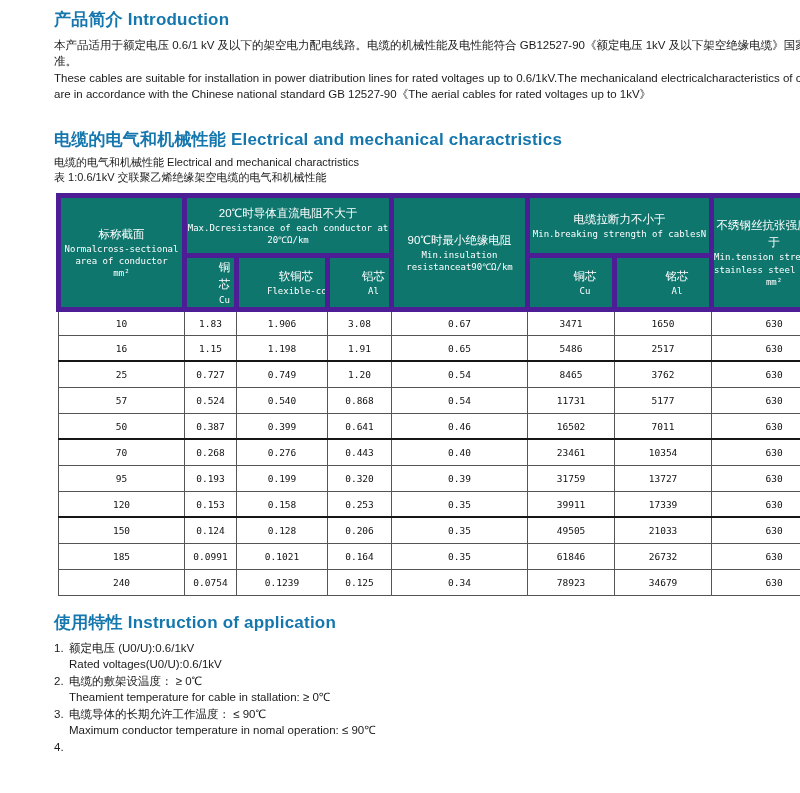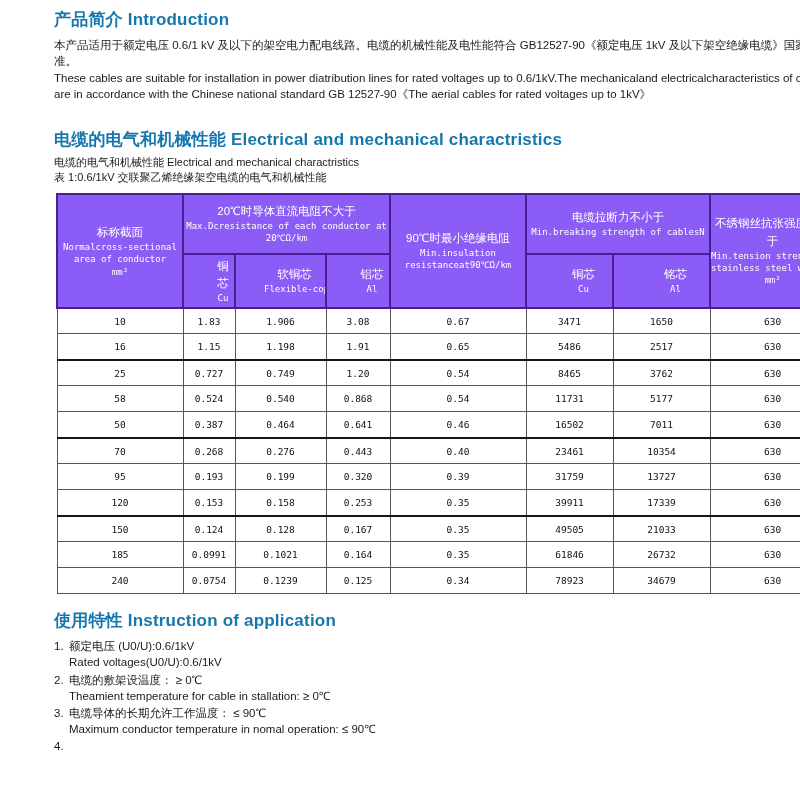--- a/index.html
+++ b/index.html
@@ -26,22 +26,22 @@
 
   
   table.char-table {
     border-collapse: collapse;
     table-layout: fixed;
     width: 778px;
     margin: 7px 0 0 2px;
     border: 1px solid #2a5c34;
   }
   .char-table thead th {
-    background: #8b5cf6;
-    border: 2px solid #4c1d95;
+    background: #0f766e;
+    border: 5px solid #4c1d95;
     color: #ffffff;
     font-weight: normal;
     padding: 1px 0;
     vertical-align: middle;
     overflow: hidden;
   }
   .char-table thead tr.head-top th { height: 60px; }
   .char-table thead tr.head-sub th { height: 54px; padding-left: 28px; }
   .char-table th .zh { font-size: 11.5px; line-height: 1.5; }
   .char-table th .en {
@@ -173,33 +173,33 @@
             <td>25</td>
             <td>0.727</td>
             <td>0.749</td>
             <td>1.20</td>
             <td>0.54</td>
             <td>8465</td>
             <td>3762</td>
             <td>630</td>
           </tr>
           <tr>
-            <td>58</td>
+            <td>57</td>
             <td>0.524</td>
             <td>0.540</td>
             <td>0.868</td>
             <td>0.54</td>
             <td>11731</td>
             <td>5177</td>
             <td>630</td>
           </tr>
           <tr>
             <td>50</td>
             <td>0.387</td>
-            <td>0.464</td>
+            <td>0.399</td>
             <td>0.641</td>
             <td>0.46</td>
             <td>16502</td>
             <td>7011</td>
             <td>630</td>
           </tr>
           <tr class="group-start">
             <td>70</td>
             <td>0.268</td>
             <td>0.276</td>
@@ -226,21 +226,21 @@
             <td>0.253</td>
             <td>0.35</td>
             <td>39911</td>
             <td>17339</td>
             <td>630</td>
           </tr>
           <tr class="group-start">
             <td>150</td>
             <td>0.124</td>
             <td>0.128</td>
-            <td>0.167</td>
+            <td>0.206</td>
             <td>0.35</td>
             <td>49505</td>
             <td>21033</td>
             <td>630</td>
           </tr>
           <tr>
             <td>185</td>
             <td>0.0991</td>
             <td>0.1021</td>
             <td>0.164</td>

